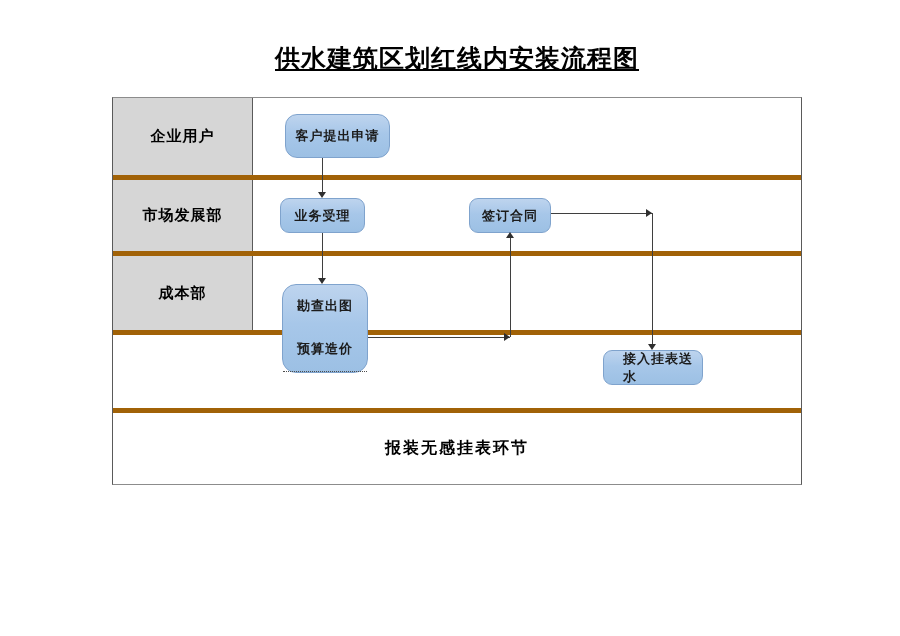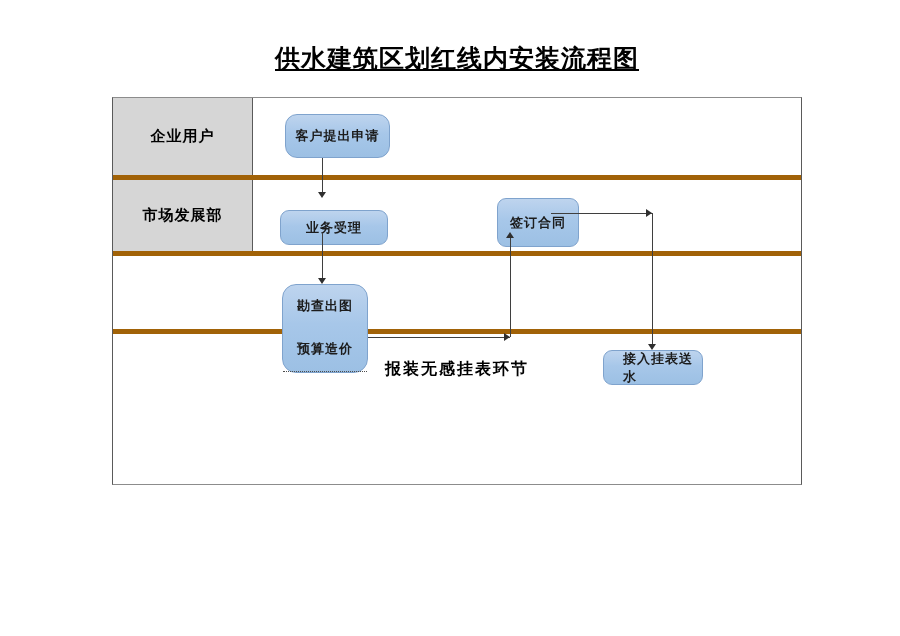--- a/index.html
+++ b/index.html
@@ -68,22 +68,22 @@
     border-radius: 9px;
     display: flex;
     align-items: center;
     justify-content: center;
     font-size: 13px;
     font-weight: 600;
     color: #1c1c1c;
     letter-spacing: 1px;
   }
   .node-apply   { left: 285px; top: 114px; width: 105px; height: 44px; border-radius: 12px; }
-  .node-accept  { left: 280px; top: 198px; width: 108px;  height: 35px; margin-top: 12px; }
-  .node-contract{ left: 497px; top: 198px; width: 82px;  height: 49px; }
+  .node-accept  { left: 280px; top: 198px; width: 85px;  height: 35px; }
+  .node-contract{ left: 469px; top: 198px; width: 82px;  height: 35px; }
   .node-connect { left: 603px; top: 350px; width: 100px; height: 35px; padding-left: 19px; }
   .node-combined{
     left: 282px; top: 284px; width: 86px; height: 89px;
     border-radius: 14px;
     flex-direction: column;
     align-items: stretch;
     justify-content: flex-start;
     padding: 0;
   }
   .half {
@@ -111,20 +111,24 @@
 
 <div class="lane-table">
   <div class="lane" style="height:77px">
     <div class="lane-label">企业用户</div>
     <div class="lane-content"></div>
   </div>
   <div class="lane" style="height:76px">
     <div class="lane-label">市场发展部</div>
     <div class="lane-content"></div>
   </div>
+  <div class="lane" style="height:79px">
+    <div class="lane-label">成本部</div>
+    <div class="lane-content"></div>
+  </div>
   <div class="lane" style="height:78px">
     <div class="lane-content"></div>
   </div>
   <div class="lane" style="height:76px">
     <div class="lane-content">
       <span class="footer-note">报装无感挂表环节</span>
     </div>
   </div>
 </div>
 

